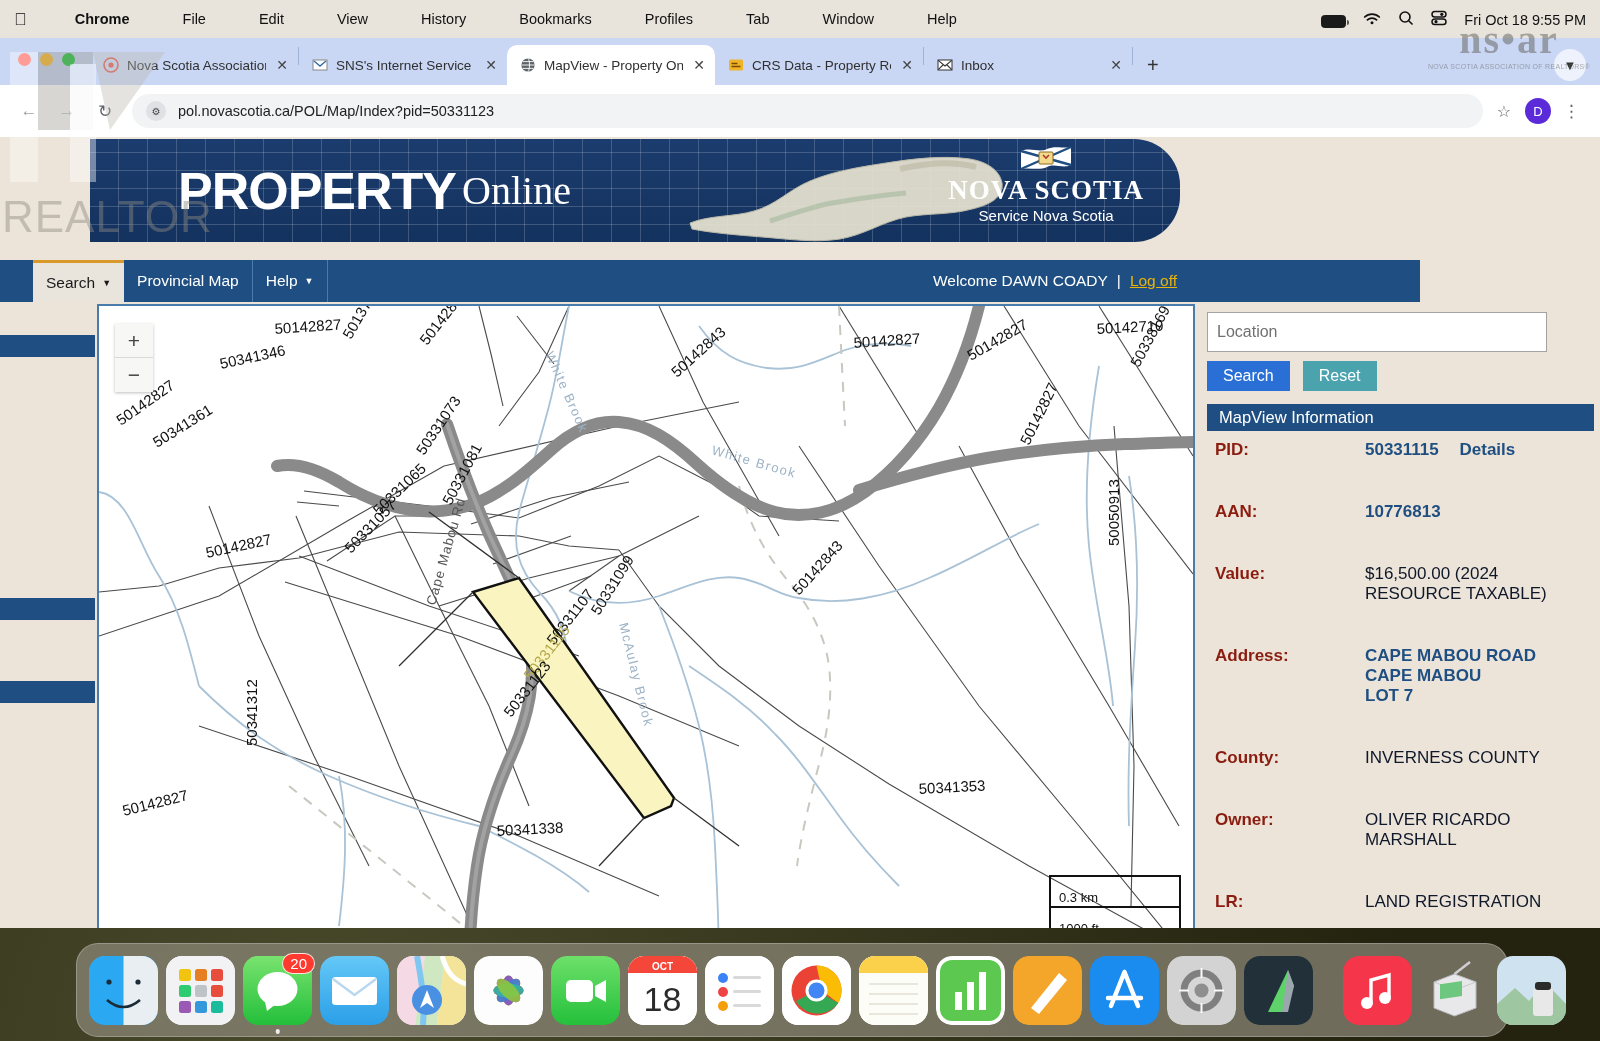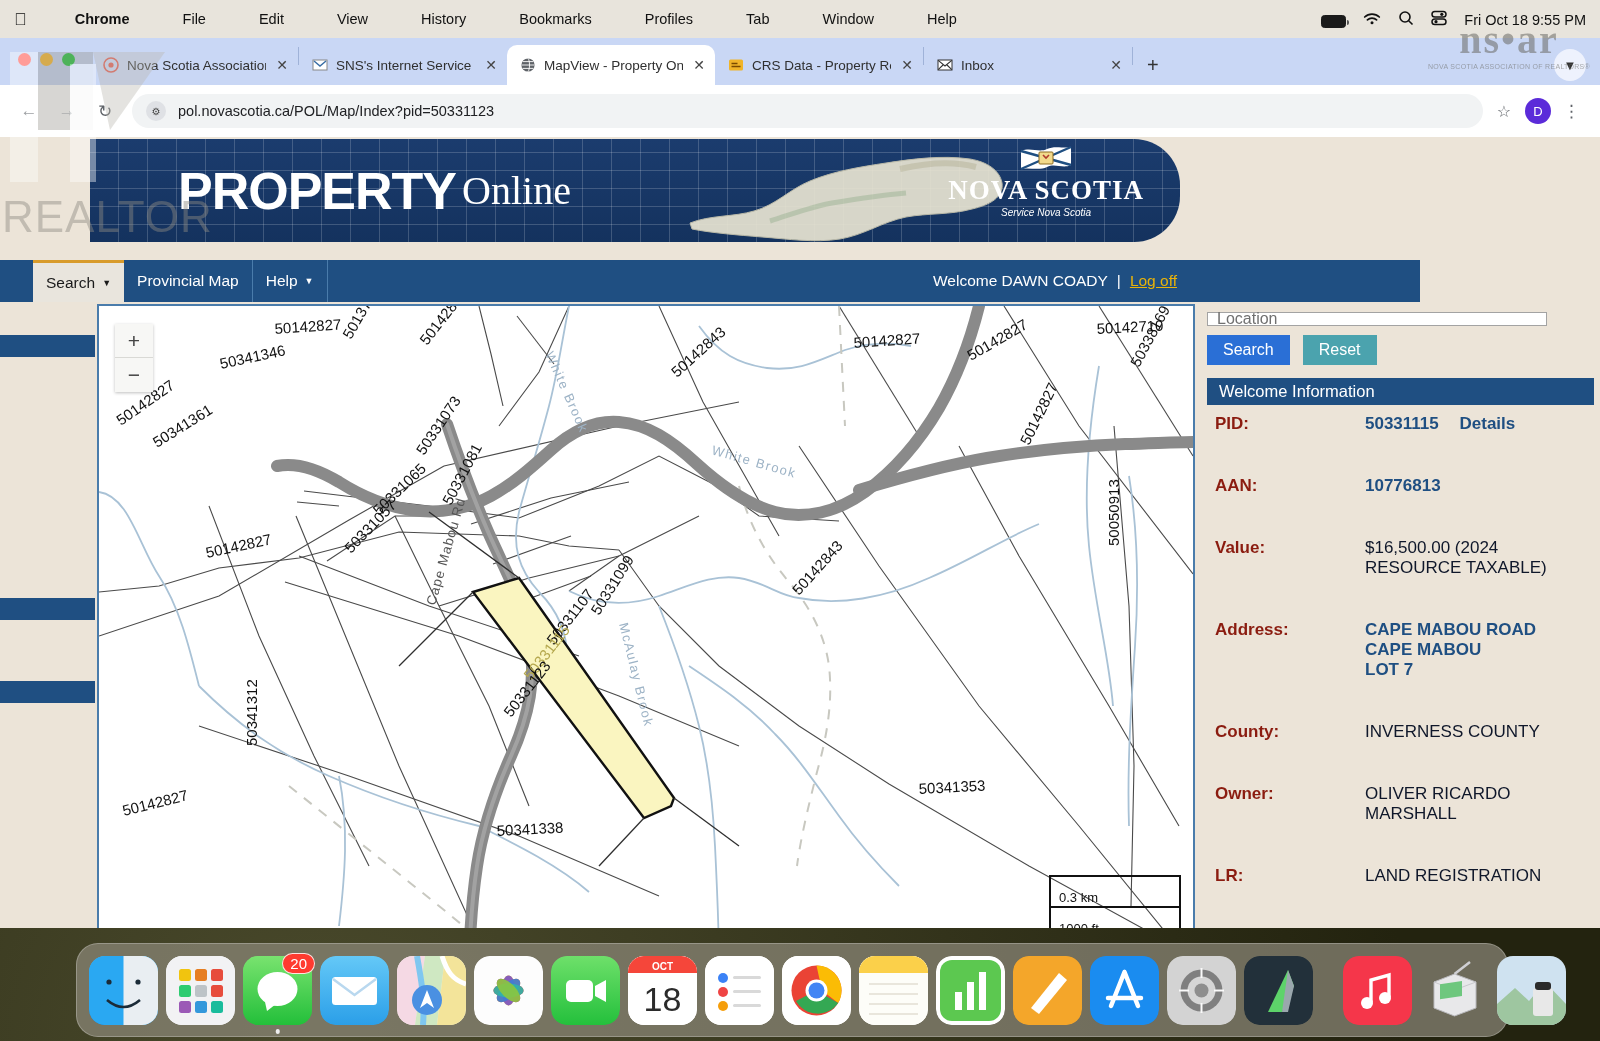--- a/index.html
+++ b/index.html
@@ -90,21 +90,21 @@
   }
   #banner .ptitle { font-family:"Liberation Sans",sans-serif; font-weight:bold; font-size:52px; color:#fff; letter-spacing:-1px; margin-left:88px; }
   #banner .online { font-family:"Liberation Serif",serif; font-size:40px; color:#fff; margin-left:6px; }
   #nsmap {
     position:absolute; left:560px; top:6px; width:380px; height:110px;
     opacity:.92;
   }
   #nslogo { position:absolute; right:36px; top:4px; text-align:center; color:#fff; }
   #nslogo .flag { width:54px; height:30px; margin:0 auto 2px auto; position:relative; }
   #nslogo .nsname { font-family:"Liberation Serif",serif; font-weight:bold; font-size:27px; letter-spacing:1px; }
-  #nslogo .nssub { font-size:10px; margin-top:1px;font-style:italic; }
+  #nslogo .nssub { font-size:15px; margin-top:1px; }
 
   #navbar {
     position:absolute; left:0; top:123px; width:1420px; height:42px;
     background:#1f4f82; display:flex; align-items:stretch;
   }
   .navitem {
     display:flex; align-items:center; padding:0 13px; color:#fff; font-size:15.5px;
     border-right:1px solid #4a7cab; white-space:nowrap;
   }
   .navitem.active { background:#e9e5dd; color:#1a1a1a; border-top:3px solid #d89b2b; border-right:none; margin-left:33px; }
@@ -138,21 +138,21 @@
                   padding:13px 6px 1px 8px; width:132px; }
   #scalebar .sb:first-child { border-top:2px solid #111; }
 
   
   #rightpanel {
     position:absolute; left:1201px; top:167px; width:399px; bottom:0;
     background:#ece4d8; padding:8px 6px 0 6px; font-size:16.5px;
   }
   .sechead { background:#1f4f82; color:#fff; font-size:16.5px; padding:4px 12px; margin-bottom:9px; }
   #locinput {
-    width:340px; height:14px; border:1px solid #a3a3a3; background:#fff;
+    width:340px; height:40px; border:1px solid #a3a3a3; background:#fff;
     padding:0 9px; font-size:16px; color:#707070; display:flex; align-items:center; margin-bottom:9px;
   }
   .btnrow { display:flex; gap:13px; margin-bottom:13px; }
   .btn { color:#fff; font-size:16px; padding:6px 16px; border:none; }
   .btn.primary { background:#2a6fd6; }
   .btn.reset { background:#4ba3ae; }
   #proptable { display:grid; grid-template-columns:108px 1fr; row-gap:2px; column-gap:4px; padding:0 8px;gap:42px; }
   .plabel { color:#8b1c10; font-weight:bold; font-size:17px; }
   .pval { color:#0f172a; font-size:17px; }
   .pval.link { color:#1f4f82; font-weight:bold; }
@@ -492,21 +492,21 @@
     </div>
 
     <div id="rightpanel">
       <div id="locinput">
         <span>Location</span>
       </div>
       <div class="btnrow">
         <button class="btn primary">Search</button>
         <button class="btn reset">Reset</button>
       </div>
-      <div class="sechead">Welcome Information</div>
+      <div class="sechead">MapView Information</div>
       <div id="proptable">
         <div class="plabel">PID:</div>
         <div class="pval link">
           <span>50331115</span>
           <span class="det">Details</span>
         </div>
 
         <div class="plabel">AAN:</div>
         <div class="pval link">10776813</div>
 

